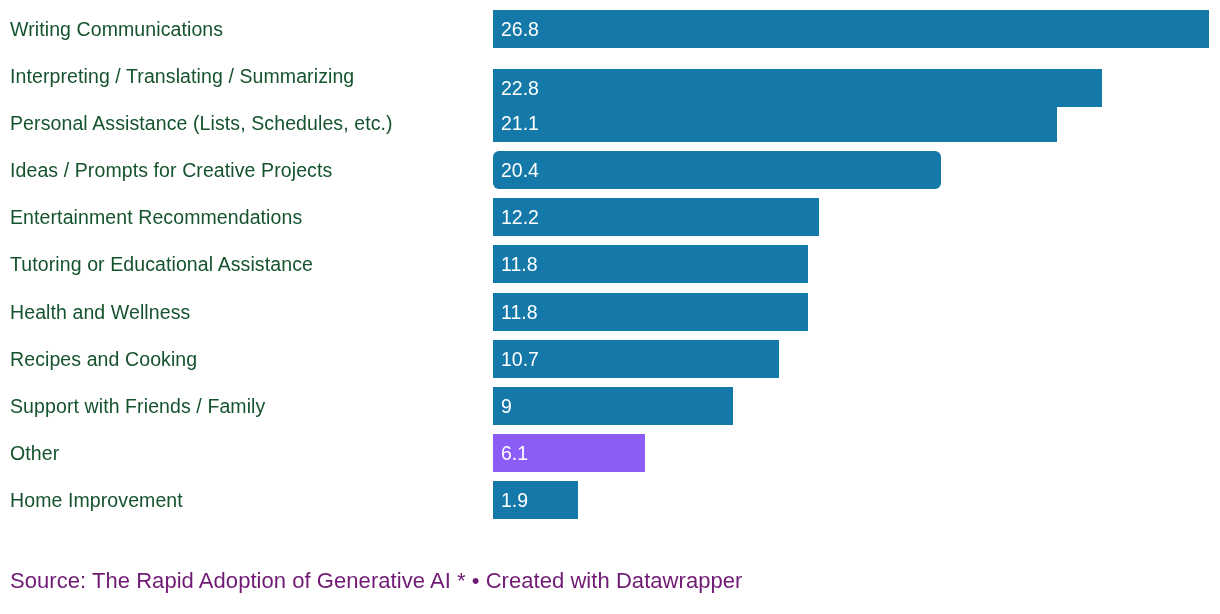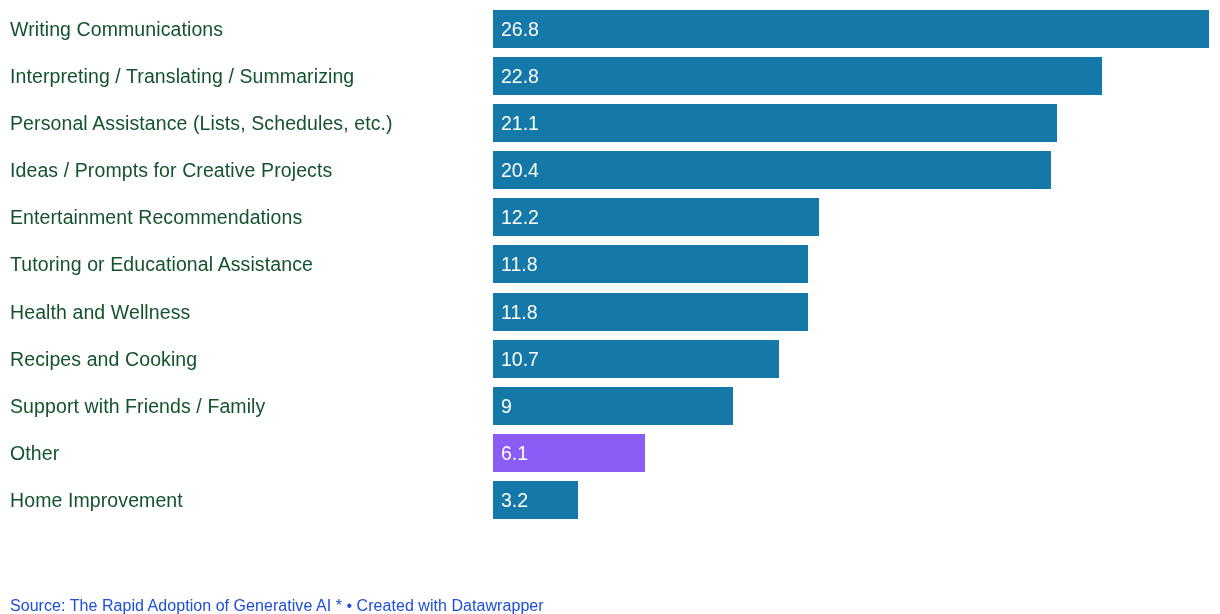--- a/index.html
+++ b/index.html
@@ -70,23 +70,23 @@
     line-height: 38px;
     font-size: 19.5px;
     color: #ffffff;
     white-space: nowrap;
     text-align: right;
   }
 
   .footer {
     position: absolute;
     left: 10px;
-    top: 597px;
-    font-size: 16px;
-    color: #1d4ed8;
+    top: 568px;
+    font-size: 22px;
+    color: #701a75;
     white-space: nowrap;
     letter-spacing: 0.05px;
   }
 </style>
 </head>
 <body>
 
 <div id="chart-root">
 
   <div class="bars-area">
@@ -94,37 +94,37 @@
         <div class="row-label">Writing Communications</div>
         <div class="bar-track">
           <div class="bar" style="width: 716px; background: rgb(20, 120, 168);">
             <span class="bar-value">26.8</span>
           </div>
         </div>
       </div>
       <div class="bar-row">
         <div class="row-label">Interpreting / Translating / Summarizing</div>
         <div class="bar-track">
-          <div class="bar" style="width: 609.134px; background: rgb(20, 120, 168);">
+          <div class="bar" style="width: 609.134px; background: rgb(20, 120, 168); margin-top: 12px;">
             <span class="bar-value">22.8</span>
           </div>
         </div>
       </div>
       <div class="bar-row">
         <div class="row-label">Personal Assistance (Lists, Schedules, etc.)</div>
         <div class="bar-track">
           <div class="bar" style="width: 563.716px; background: rgb(20, 120, 168); text-decoration: underline;">
             <span class="bar-value">21.1</span>
           </div>
         </div>
       </div>
       <div class="bar-row">
         <div class="row-label">Ideas / Prompts for Creative Projects</div>
         <div class="bar-track">
-          <div class="bar" style="width: 558px; background: rgb(20, 120, 168);">
+          <div class="bar" style="width: 448px; background: rgb(20, 120, 168); border-radius: 6px;">
             <span class="bar-value">20.4</span>
           </div>
         </div>
       </div>
       <div class="bar-row">
         <div class="row-label">Entertainment Recommendations</div>
         <div class="bar-track">
           <div class="bar" style="width: 325.94px; background: rgb(20, 120, 168);">
             <span class="bar-value">12.2</span>
           </div>
@@ -167,21 +167,21 @@
         <div class="bar-track">
           <div class="bar" style="width: 152px; background: #8b5cf6;">
             <span class="bar-value">6.1</span>
           </div>
         </div>
       </div>
       <div class="bar-row">
         <div class="row-label">Home Improvement</div>
         <div class="bar-track">
           <div class="bar" style="width: 85.4925px; background: rgb(20, 120, 168);">
-            <span class="bar-value">3.2</span>
+            <span class="bar-value">1.9</span>
           </div>
         </div>
       </div>
     </div>
 
   <div class="footer">Source: The Rapid Adoption of Generative AI * • Created with Datawrapper</div>
 
 </div>
 
 </body></html>

